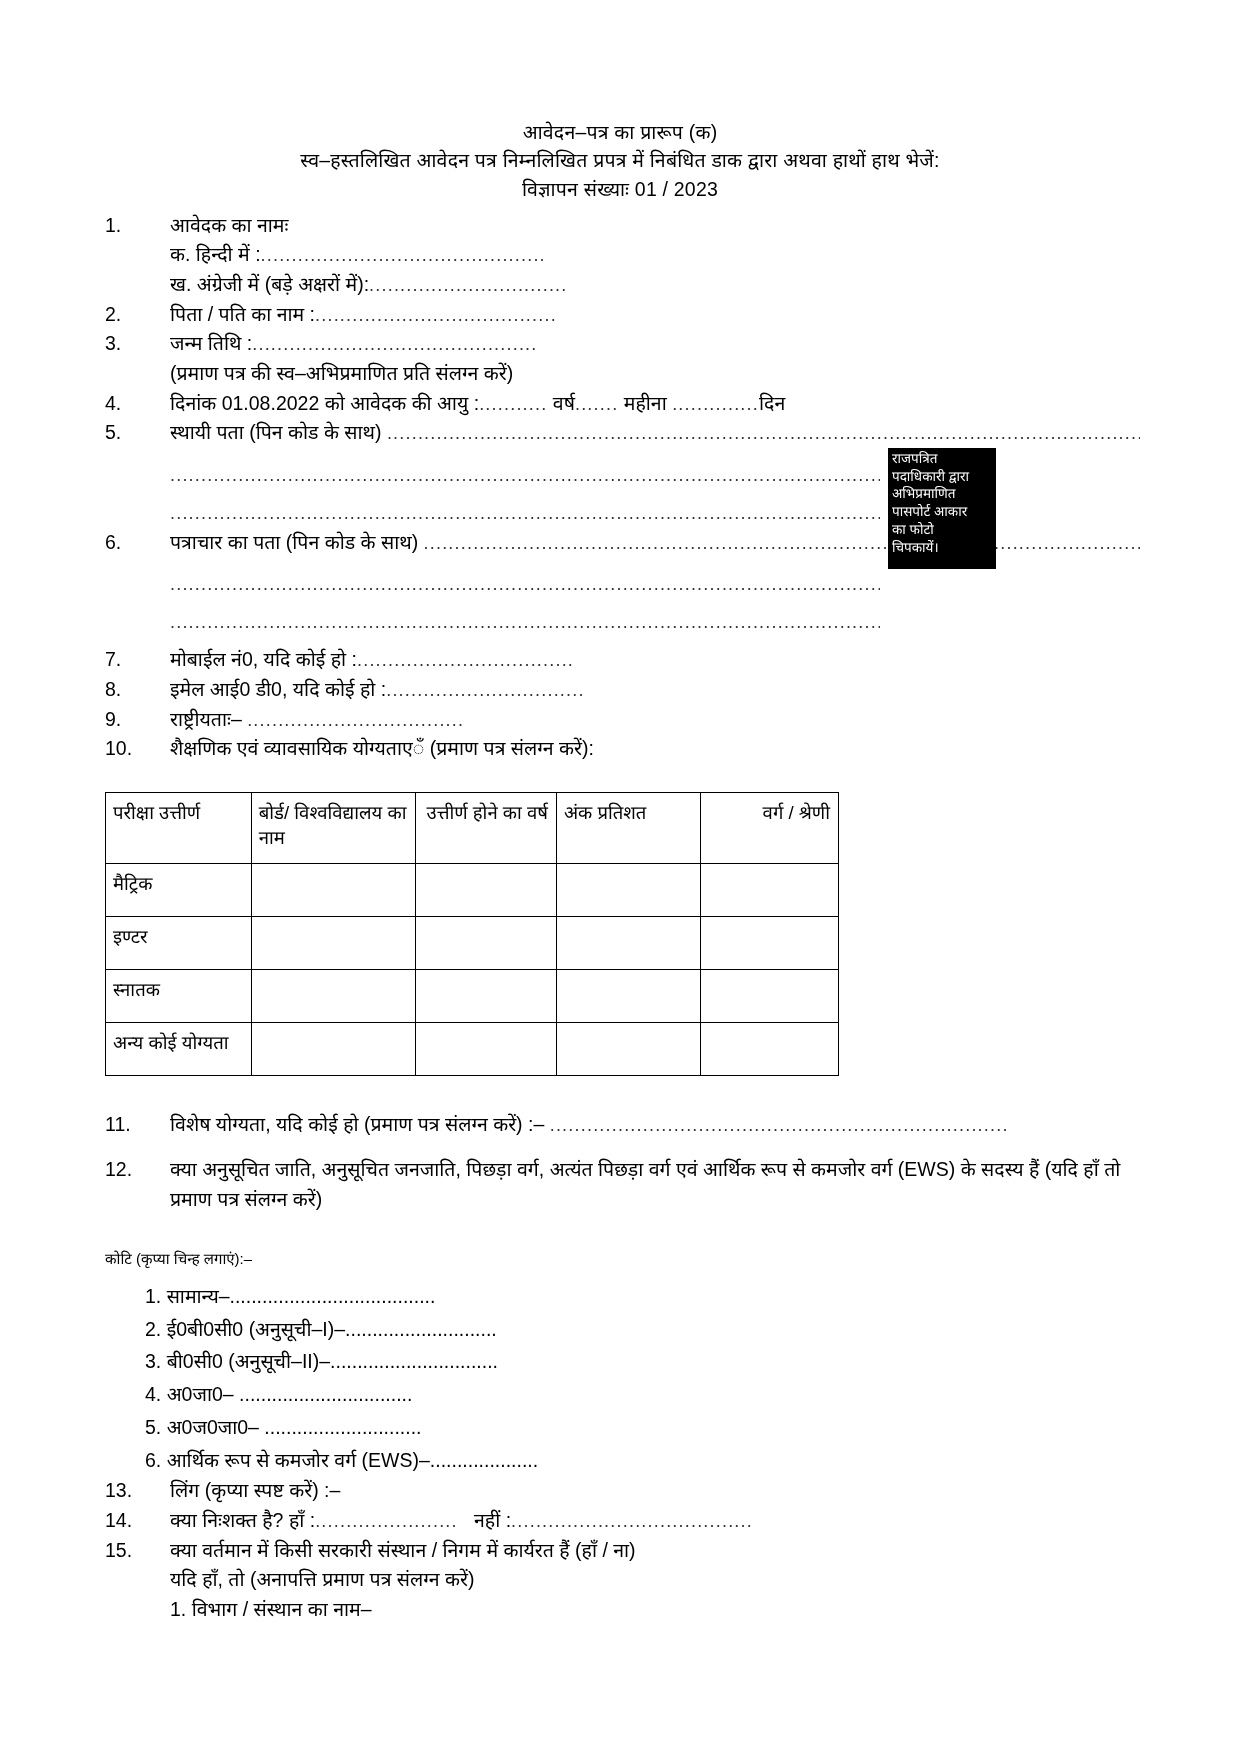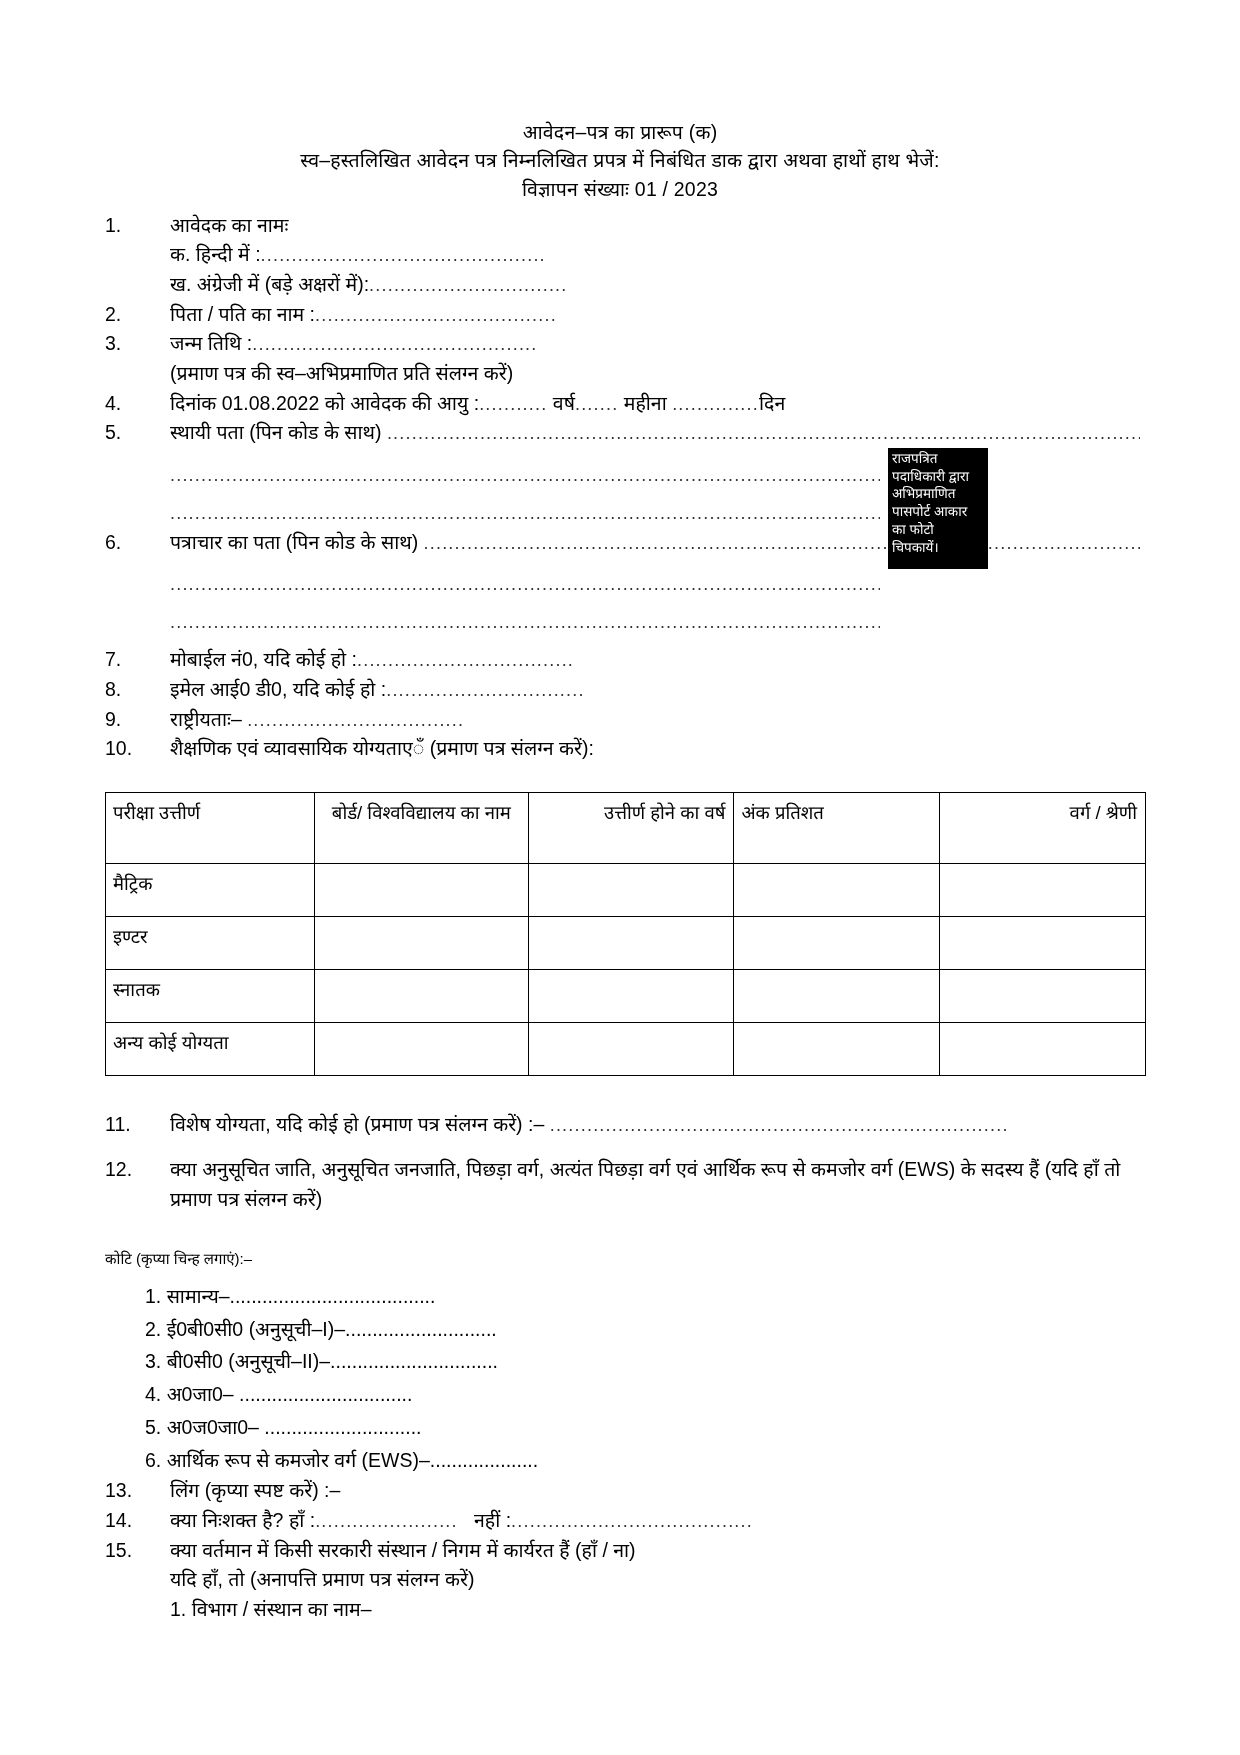--- a/index.html
+++ b/index.html
@@ -78,50 +78,50 @@
     color: #333;
     overflow: hidden;
     white-space: nowrap;
   }
   .cont-line.short { max-width: 710px; }
   
   .photo-box {
     position: absolute;
     left: 888px;
     top: 237px;
-    width: 100px;
+    width: 108px;
     height: 121px;
     background: #000000;
     color: #ffffff;
     font-size: 13.5px;
     line-height: 1.32;
     padding: 2px 3px 2px 4px;
     box-sizing: border-box;
     overflow: hidden;
   }
   .photo-box div { white-space: nowrap; }
   
   .qual-table {
     margin-top: 28px;
     margin-left: 0px;
     border-collapse: collapse;
-    width: 1041px;
+    width: 734px;
     font-size: 18.5px;
   }
   .qual-table th, .qual-table td {
     border: 1.6px solid #000;
     vertical-align: top;
     padding: 6px 8px 6px 7px;
     font-weight: normal;
     text-align: left;
   }
   .qual-table th { height: 58px; }
   .qual-table td { height: 40px; }
   .qual-table .c0 { width: 182px; }
-  .qual-table .c1 { width: 186px; text-align: center; }
+  .qual-table .c1 { width: 186px; }
   .qual-table .c2 { width: 178px; text-align: right; }
   .qual-table .c3 { width: 178px; }
   .qual-table .c4 { width: 179px; text-align: right; }
   
   .after-table { margin-top: 34px; }
   .para {
     font-size: 19.5px;
     line-height: 1.55;
     display: flex;
     align-items: baseline;

